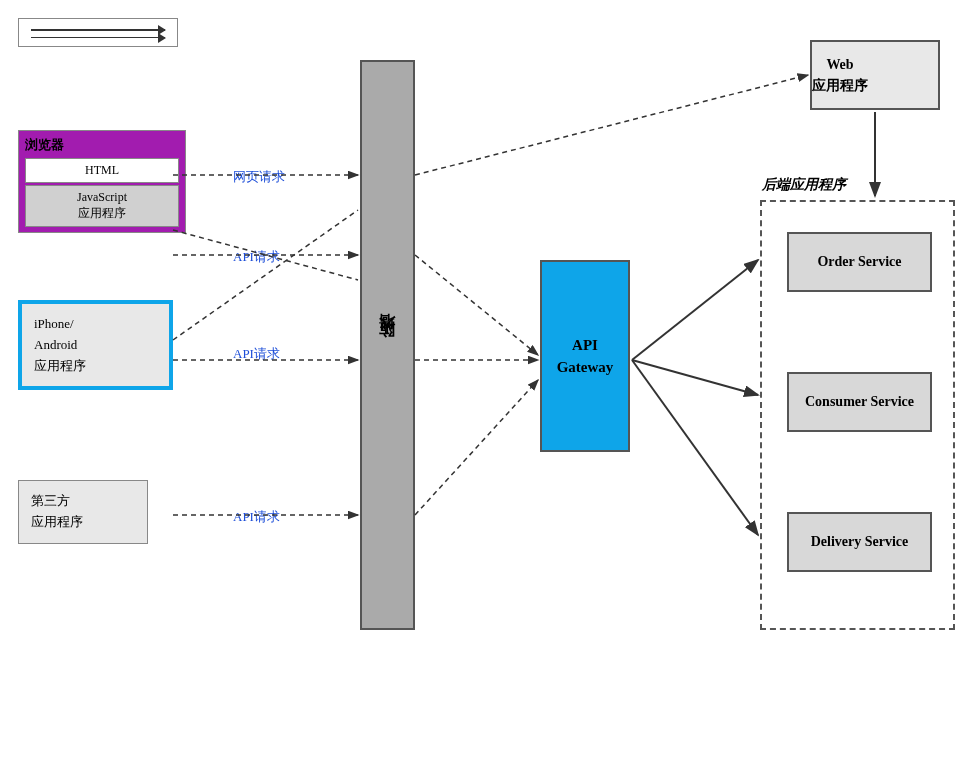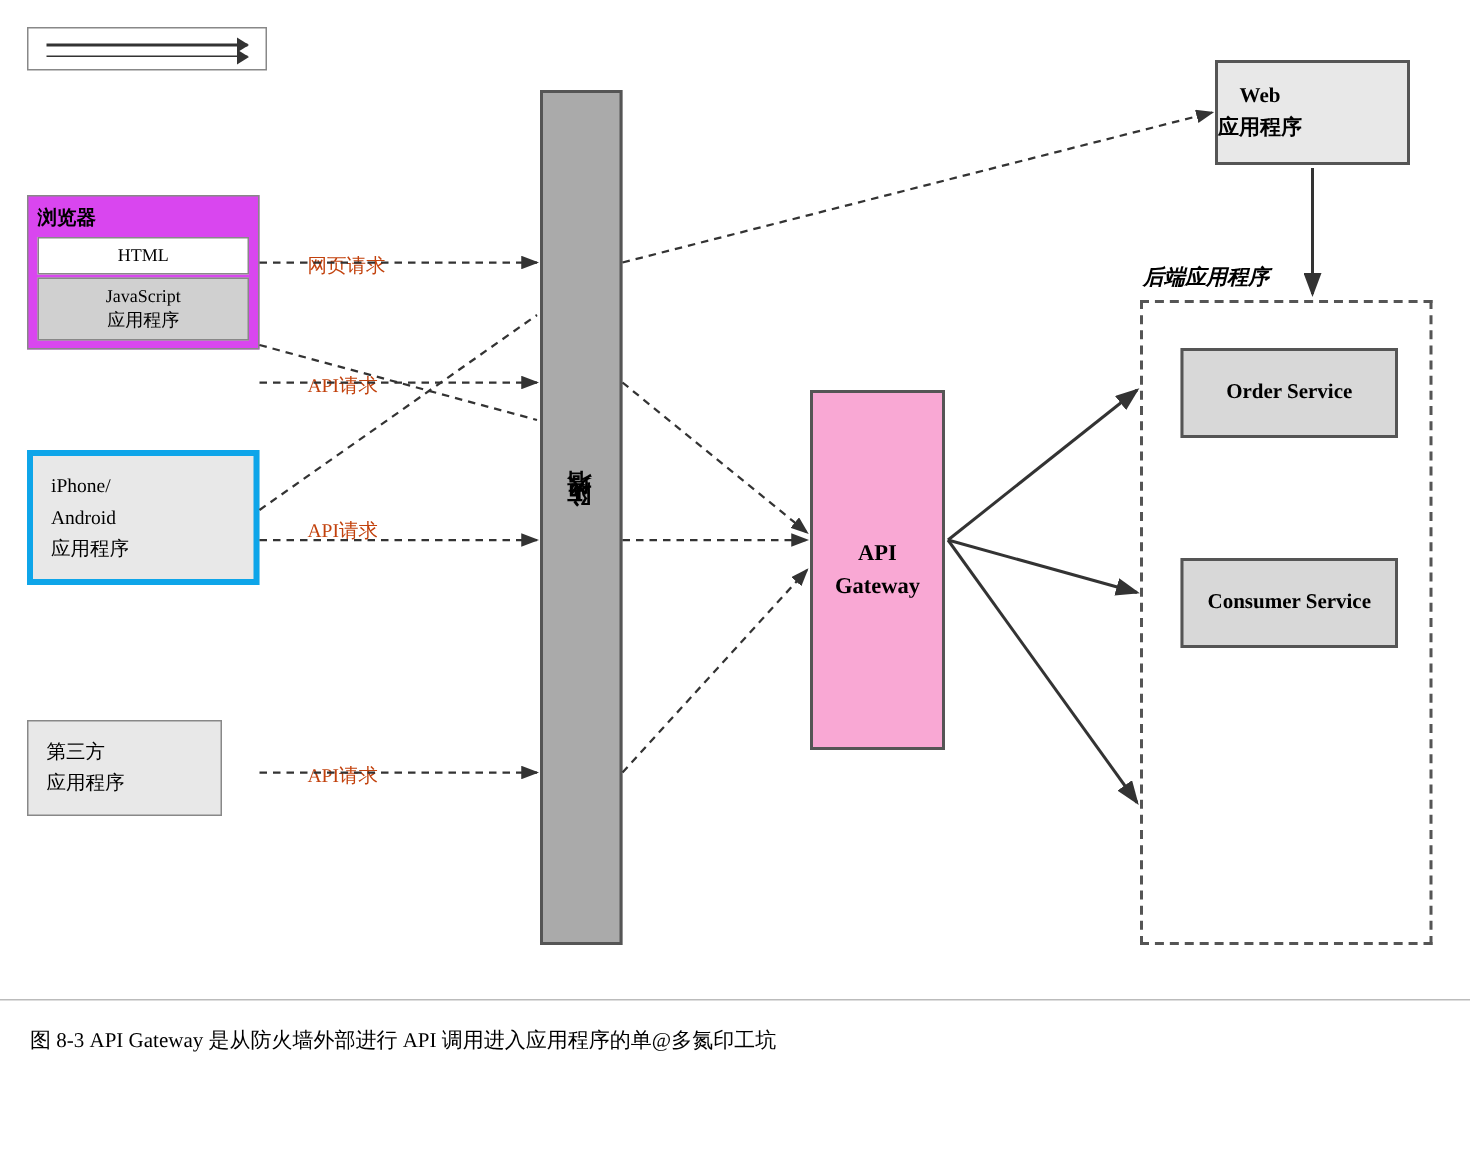--- a/index.html
+++ b/index.html
@@ -33,23 +33,23 @@
       font-size: 13px;
       color: #000;
       line-height: 1.8;
     }
 
     
     .browser-box {
       position: absolute;
       top: 130px;
       left: 18px;
-      width: 155px;
-      border: 1px solid #888;
-      background: #d946ef;
+      width: 168px;
+      border: 1px solid #888;
+      background: #a21caf;
       padding: 5px 6px;
     }
     .browser-title {
       font-size: 13px;
       font-weight: bold;
       margin-bottom: 4px;
       color: #000;
     }
     .inner-box {
       background: #fff;
@@ -117,22 +117,22 @@
       color: #000;
       letter-spacing: 4px;
     }
 
     
     .api-gateway-box {
       position: absolute;
       top: 260px;
       left: 540px;
       width: 90px;
-      height: 240px;
-      background: #f9a8d4;
+      height: 192px;
+      background: #0ea5e9;
       border: 2px solid #555;
       display: flex;
       align-items: center;
       justify-content: center;
       text-align: center;
     }
     .api-gateway-label {
       font-size: 15px;
       font-weight: bold;
       color: #000;
@@ -209,21 +209,22 @@
       left: 0;
       width: 980px;
       height: 720px;
       pointer-events: none;
     }
 
     
     .req-label {
       position: absolute;
       font-size: 13px;
-      color: #c2410c;
+      color: #1d4ed8;
+      margin-left: 28px;
     }
 
     .caption-area {
       position: absolute;
       bottom: 0;
       left: 0;
       right: 0;
       height: 54px;
       border-top: 1px solid #bbb;
       display: flex;
@@ -281,20 +282,23 @@
     <span class="web-app-label">Web<br>应用程序</span>
   </div>
 
   <div class="backend-container">
     <span class="backend-title">后端应用程序</span>
     <div class="service-box consumer-service">
       <span class="service-label">Consumer Service</span>
     </div>
     <div class="service-box order-service">
       <span class="service-label">Order Service</span>
+    </div>
+    <div class="service-box delivery-service">
+      <span class="service-label">Delivery Service</span>
     </div>
   </div>
 
   <svg class="arrows-svg">
     <defs>
       <marker id="arrowhead" markerWidth="8" markerHeight="6" refX="7" refY="3" orient="auto">
         <polygon points="0 0, 8 3, 0 6" fill="#333"></polygon>
       </marker>
       <marker id="arrowhead-solid" markerWidth="8" markerHeight="6" refX="7" refY="3" orient="auto">
         <polygon points="0 0, 8 3, 0 6" fill="#333"></polygon>
@@ -320,17 +324,14 @@
     <line x1="173" y1="230" x2="358" y2="280" stroke="#333" stroke-width="1.5" stroke-dasharray="5,4"></line>
     <line x1="173" y1="340" x2="358" y2="210" stroke="#333" stroke-width="1.5" stroke-dasharray="5,4"></line>
 
     <line x1="632" y1="360" x2="758" y2="260" stroke="#333" stroke-width="2" marker-end="url(#arrowhead-solid)"></line>
     <line x1="632" y1="360" x2="758" y2="395" stroke="#333" stroke-width="2" marker-end="url(#arrowhead-solid)"></line>
     <line x1="632" y1="360" x2="758" y2="535" stroke="#333" stroke-width="2" marker-end="url(#arrowhead-solid)"></line>
 
     <line x1="875" y1="112" x2="875" y2="196" stroke="#333" stroke-width="2" marker-end="url(#arrowhead-solid)"></line>
   </svg>
 
-  <div class="caption-area">
-    <span>图 8-3  API Gateway 是从防火墙外部进行 API 调用进入应用程序的单@多氮印工坑</span>
-  </div>
 
 </div>
 
 </body></html>

